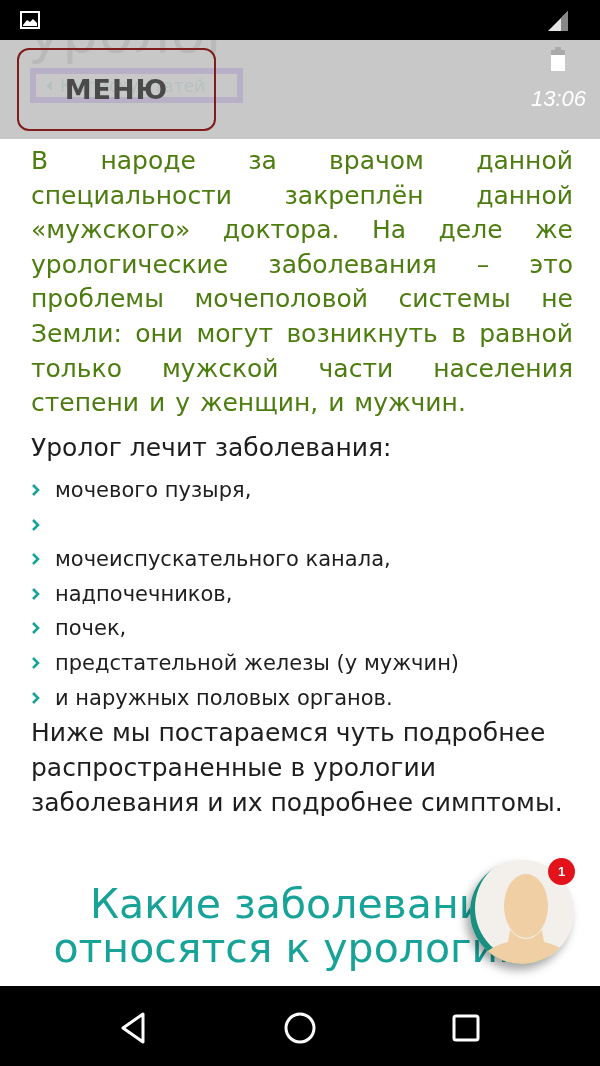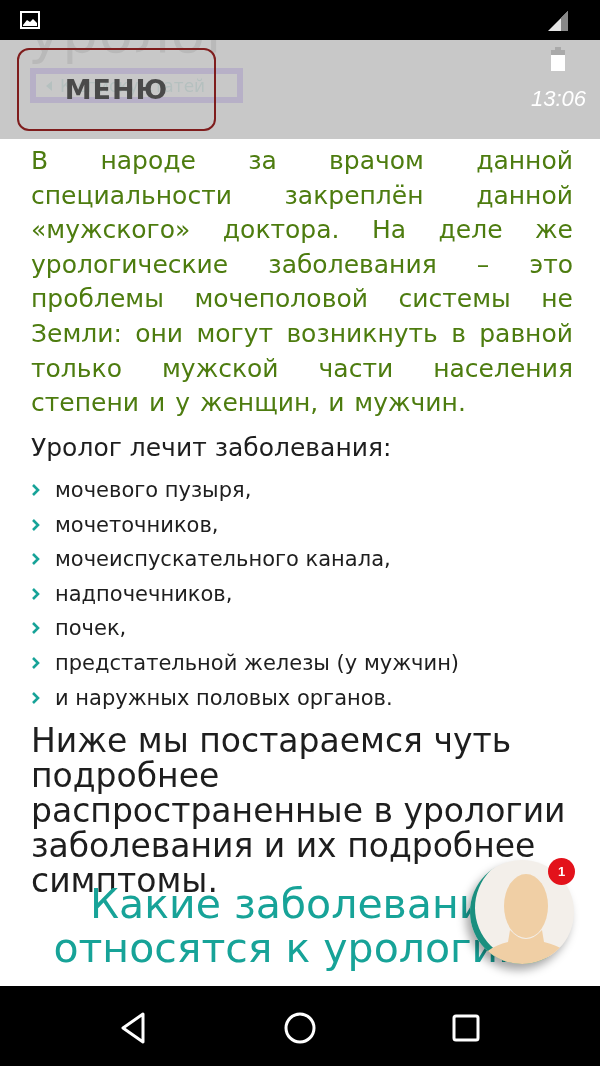--- a/index.html
+++ b/index.html
@@ -47,21 +47,21 @@
   .para-justify {
     font-size: 25px; line-height: 34.6px; text-align: justify; text-align-last: justify; color: #4d7c0f;
     word-spacing: 2px;
   }
   .line { display: block; text-align: justify; text-align-last: justify; white-space: nowrap; }
   .line.left { text-align-last: left; }
   .intro { font-size: 25px; line-height: 34px; margin-top: 10px; color: #1e1e1e; }
   .list { list-style: none; margin-top: 8px; }
   .list li { display: flex; align-items: center; height: 34.6px; font-size: 21px; color: #1e1e1e; }
   .chev { width: 24px; display: inline-flex; align-items: center; color: #17a398; }
-  .outro { font-size: 33px; line-height: 35px; color: #1e1e1e; margin-top: 8px; }
+  .outro { font-size: 25px; line-height: 35px; color: #1e1e1e; margin-top: 0px; }
 
   .section-title {
     position: absolute; top: 842px; left: 0; width: 600px; text-align: center;
     font-size: 41px; line-height: 44px; color: #17a398; font-family: "DejaVu Sans", sans-serif;
   }
 
   
   .chat-widget {
     position: absolute; left: 470px; top: 860px; width: 104px; height: 104px; border-radius: 50%;
     background: #f3efea; box-shadow: -4px 6px 10px rgba(0,0,0,0.35), inset 6px -4px 0 -1px #1a8f7f;
@@ -159,21 +159,20 @@
             </svg>
           </span>
           <span>мочевого пузыря,</span>
         </li>
       <li>
           <span class="chev">
             <svg width="10" height="14" viewBox="0 0 10 14">
               <path d="M2 2 L7 7 L2 12" stroke="#17a398" stroke-width="2.6" fill="none"></path>
             </svg>
           </span>
-          <span>мочеточников,</span>
         </li>
       <li>
           <span class="chev">
             <svg width="10" height="14" viewBox="0 0 10 14">
               <path d="M2 2 L7 7 L2 12" stroke="#17a398" stroke-width="2.6" fill="none"></path>
             </svg>
           </span>
           <span>мочеиспускательного канала,</span>
         </li>
       <li>

